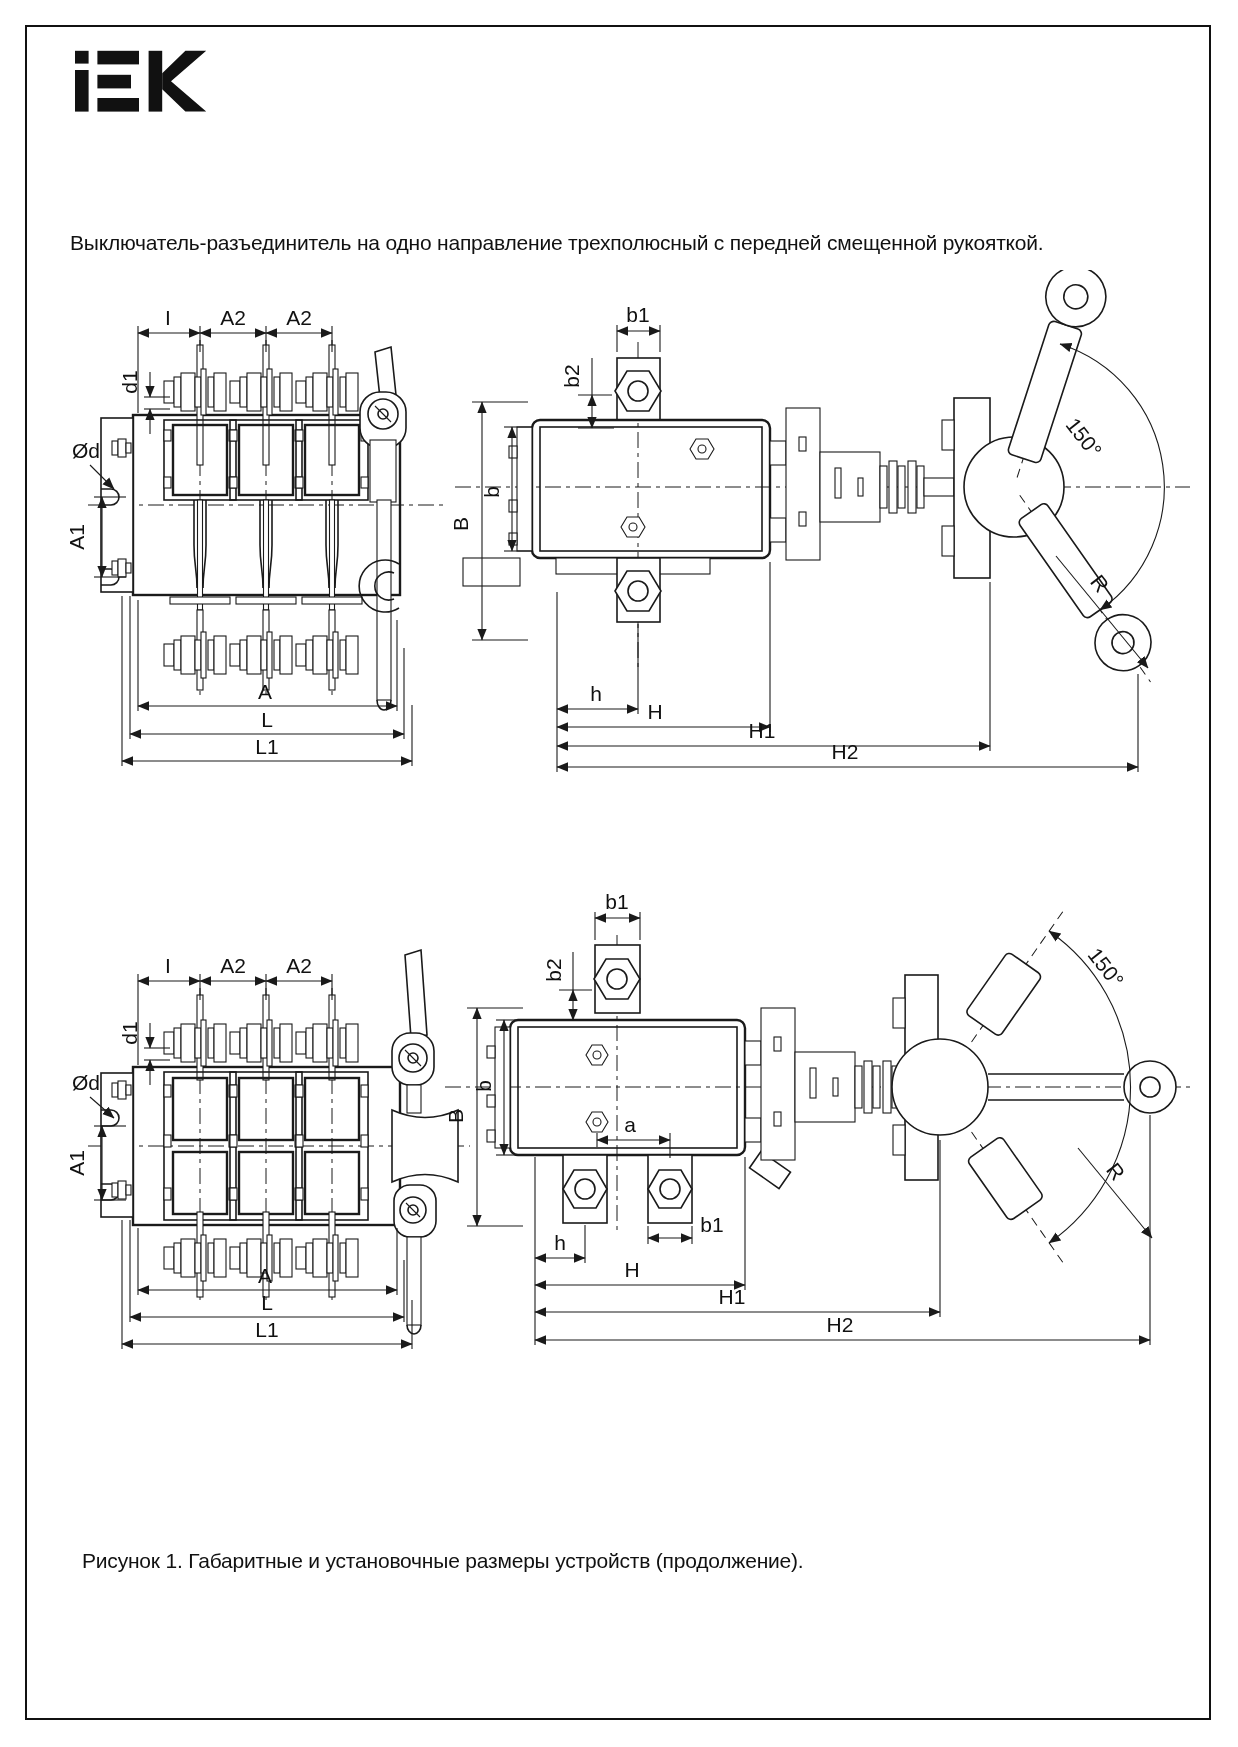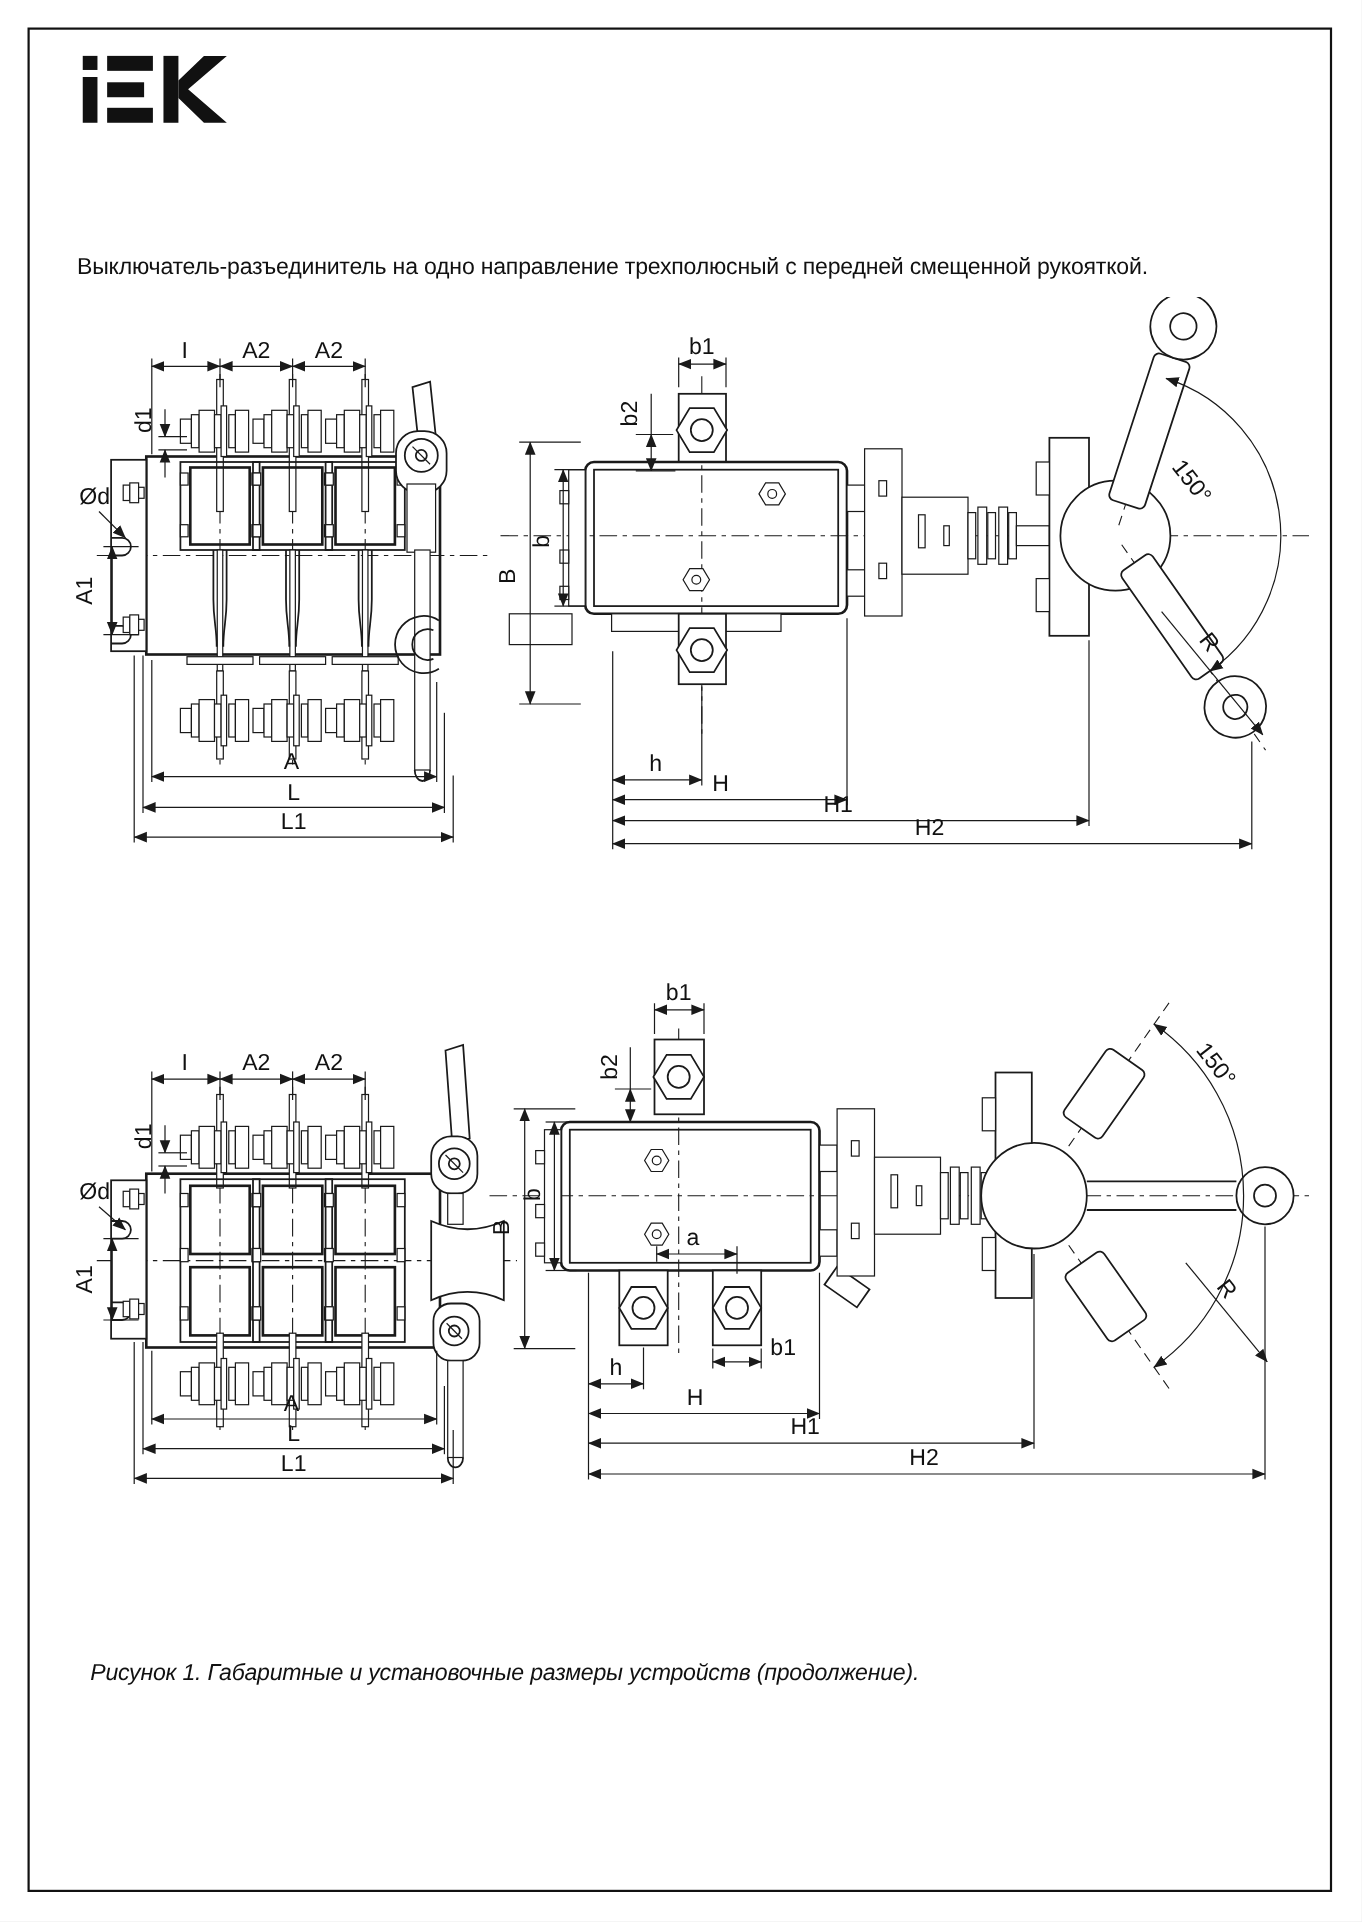--- a/index.html
+++ b/index.html
@@ -10,21 +10,21 @@
   #frame {
     position:absolute; left:25px; top:25px; width:1186px; height:1695px;
     border:2px solid #111; box-sizing:border-box;
   }
   .title {
     position:absolute; font-size:21px; color:#111; white-space:nowrap;
     letter-spacing:-0.2px;
   }
   #title1 { left:70px; top:231px; }
   #title2 { left:74px; top:862px; }
-  #caption { left:82px; top:1509px;font-style:italic; }
+  #caption { left:82px; top:1549px; }
   svg { position:absolute; left:0; }
   #fig1 { top:270px; }
   #fig2 { top:880px; }
   #logo { left:75px; top:50px; }
   .ln  { fill:none; stroke:#1a1a1a; stroke-width:1.6px; }
   .ln2 { fill:none; stroke:#1a1a1a; stroke-width:2.4px; }
   .fw  { fill:#ffffff; stroke:#1a1a1a; stroke-width:1.6px; }
   .fwt { fill:#ffffff; stroke:#1a1a1a; stroke-width:1.1px; }
   .dim { fill:none; stroke:#1a1a1a; stroke-width:1.1px; }
   .cl  { fill:none; stroke:#1a1a1a; stroke-width:1px; stroke-dasharray:16 5 4 5; }

